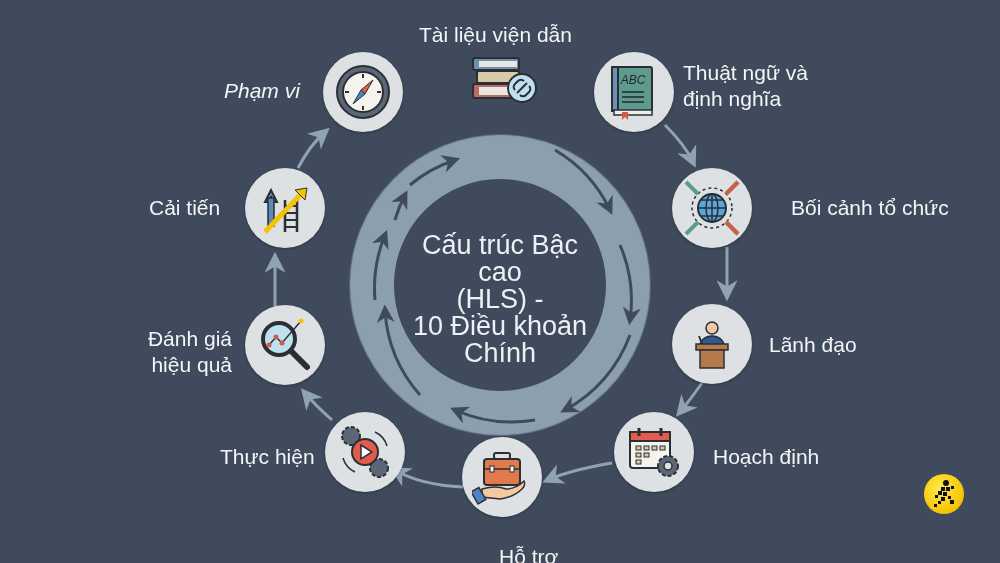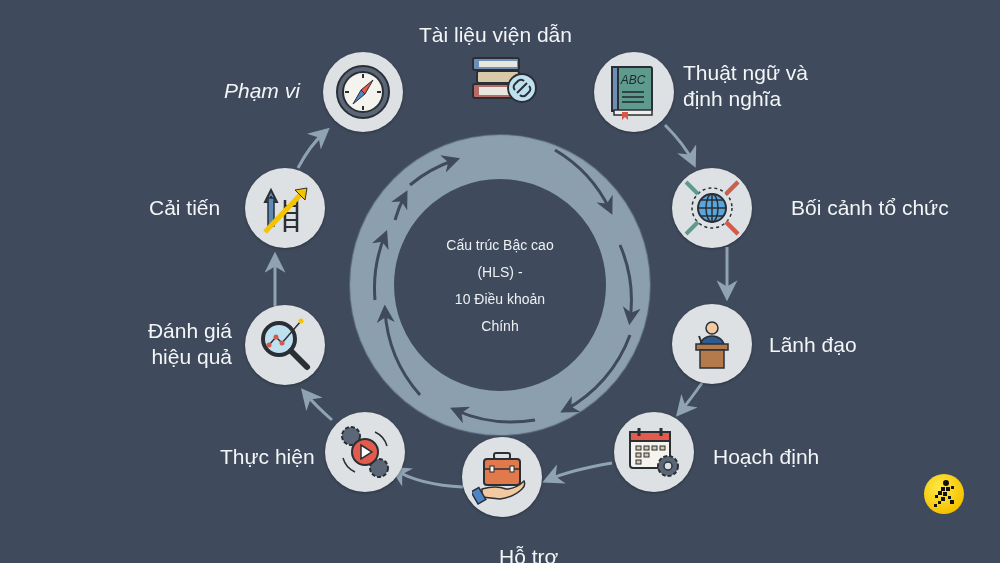--- a/index.html
+++ b/index.html
@@ -1,21 +1,21 @@
 <!DOCTYPE html>
 <html><head>
 <meta charset="utf-8">
 <style>
   html,body{margin:0;padding:0;}
   body{width:1000px;height:563px;background:#3f4a5c;overflow:hidden;position:relative;font-family:"Liberation Sans","DejaVu Sans",sans-serif;}
   #stage{position:absolute;left:0;top:0;width:1000px;height:563px;}
   .node{position:absolute;width:80px;height:80px;border-radius:50%;background:#dde1e4;box-shadow:0 1px 3px rgba(0,0,0,.3);}
   .node svg{position:absolute;left:10px;top:10px;width:60px;height:60px;}
   .label{position:absolute;color:#f3f5f7;font-size:21px;line-height:26px;white-space:nowrap;}
-  .center-text{position:absolute;left:400px;top:232px;width:200px;text-align:center;color:#eef1f4;font-size:14px;line-height:27px;}
+  .center-text{position:absolute;left:400px;top:232px;width:200px;text-align:center;color:#eef1f4;font-size:27px;line-height:27px;}
   .badge{position:absolute;left:924px;top:474px;width:40px;height:40px;border-radius:50%;background:radial-gradient(circle at 40% 35%,#ffe94a,#f5c400 70%,#d9a600);}
 </style>
 </head>
 <body>
 
 <div id="stage">
 
   <svg width="1000" height="563" style="position:absolute;left:0;top:0;">
     <defs>
       <marker id="ah" viewBox="0 0 10 10" refX="7" refY="5" markerWidth="7" markerHeight="7" orient="auto">
@@ -157,21 +157,21 @@
     <svg viewBox="0 0 60 60">
       <circle cx="24" cy="24" r="16" fill="#bfe0ef" stroke="#2a2f36" stroke-width="4"></circle>
       <path d="M36 36 L52 52" stroke="#2a2f36" stroke-width="6" stroke-linecap="round"></path>
       <path d="M14 30 L21 22 L27 28 L46 6" fill="none" stroke="#2a2f36" stroke-width="1.5"></path>
       <circle cx="14" cy="30" r="2.5" fill="#d65a4a"></circle>
         <circle cx="21" cy="22" r="2.5" fill="#d65a4a"></circle>
         <circle cx="27" cy="28" r="2.5" fill="#d65a4a"></circle>
         <circle cx="46" cy="6" r="2.5" fill="#f5c400"></circle>
     </svg>
   </div>
-  <div class="label" style="left:140px;top:318px;text-align:right;width:92px;">
+  <div class="label" style="left:140px;top:326px;text-align:right;width:92px;">
     <div>Đánh giá</div>
     <div>hiệu quả</div>
   </div>
 
   <div class="node" style="left:245px;top:168px;">
     <svg viewBox="0 0 60 60">
       <path d="M16 48 V18 M10 24 L16 12 L22 24 Z" stroke="#2a2f36" stroke-width="2" fill="#5b8bb4"></path>
       <rect x="13" y="20" width="6" height="28" fill="#5b8bb4" stroke="#2a2f36" stroke-width="1.5"></rect>
       <path d="M30 22 v32 M42 22 v32" stroke="#2a2f36" stroke-width="2.5"></path>
       <path d="M30 28 h12 M30 35 h12 M30 42 h12 M30 49 h12" stroke="#2a2f36" stroke-width="2"></path>

